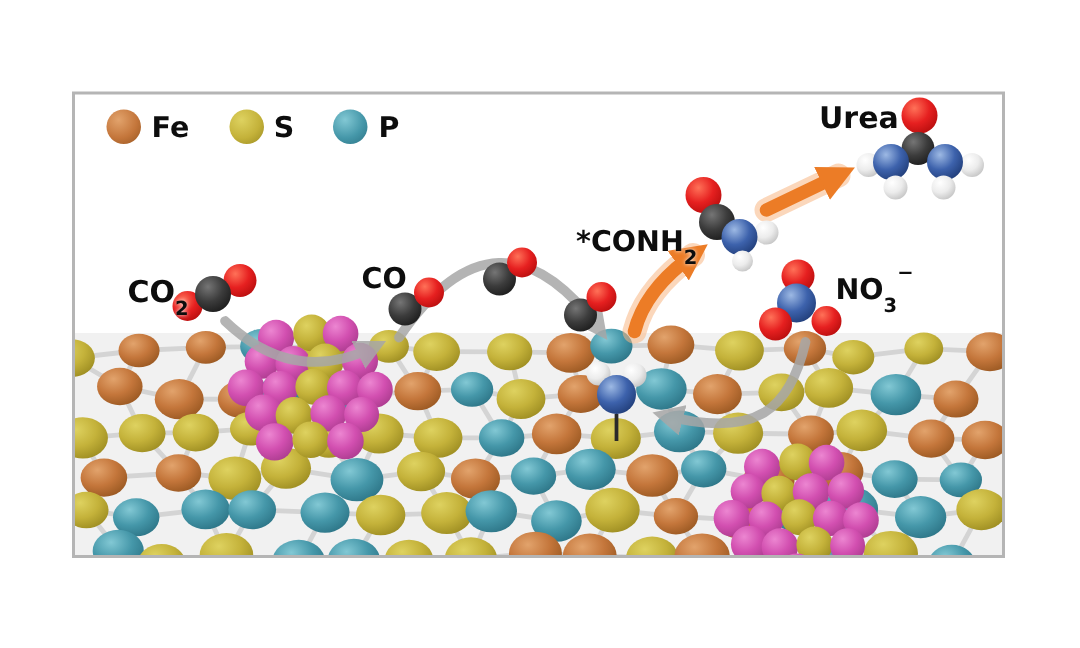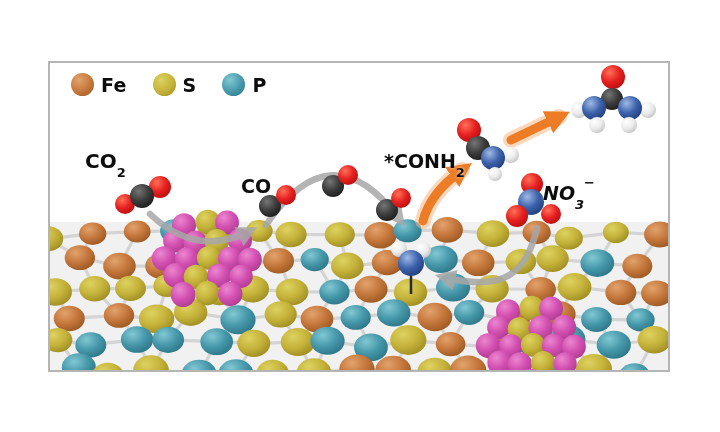--- a/index.html
+++ b/index.html
@@ -10,25 +10,25 @@
   
   .legend{position:absolute;left:21px;top:10px;display:flex;align-items:center;gap:26px;}
   .legend-item{display:flex;align-items:center;gap:7px;}
   .swatch{width:23px;height:23px;border-radius:50%;display:inline-block;}
   .legend-text{font-size:19px;font-weight:bold;color:#0d0d0d;letter-spacing:.2px;}
   
   .mol-label{position:absolute;font-weight:bold;color:#0d0d0d;font-size:19px;white-space:nowrap;
              text-shadow:0 0 3px rgba(255,255,255,.9);}
   .mol-label sub{font-size:13px;position:relative;top:4px;left:0px;}
   .mol-label sup{font-size:13px;position:relative;top:-6px;}
-  .lbl-co2{left:35px;top:85px;font-size:20px;}
+  .lbl-co2{left:35px;top:119px;font-size:20px;}
   .lbl-co{left:191px;top:111px;}
   .lbl-conh2{left:334px;top:70px;margin-top:16px;}
   .lbl-nh2{left:369px;top:164px;}
-  .lbl-no3{left:493px;top:118px;font-style:italic;}
+  .lbl-no3{left:507px;top:118px;}
   .lbl-urea{left:496px;top:3px;font-size:20px;}
 </style>
 </head>
 <body>
 
 <div class="canvas">
   <div class="frame" style="border-color: rgb(181, 181, 181);">
 
     <svg class="scene" viewBox="50 63 618 307" preserveAspectRatio="none">
       <defs>
@@ -459,14 +459,15 @@
         <div class="legend-item">
           <span class="swatch" style="background: radial-gradient(circle at 35% 30%, rgb(130, 200, 212), rgb(69, 151, 169) 55%, rgb(42, 113, 131));"></span>
           <span class="legend-text">P</span>
         </div>
       </div>
 
     <div class="mol-label lbl-co2"><span>CO</span><sub>2</sub><sup></sup></div>
     <div class="mol-label lbl-co"><span>CO</span><sub></sub><sup></sup></div>
     <div class="mol-label lbl-conh2"><span>*CONH</span><sub>2</sub><sup></sup></div>
     <div class="mol-label lbl-no3"><span>NO</span><sub>3</sub><sup>−</sup></div>
+    <div class="mol-label lbl-urea"><span>Urea</span><sub></sub><sup></sup></div>
   </div>
 </div>
 
 </body></html>

